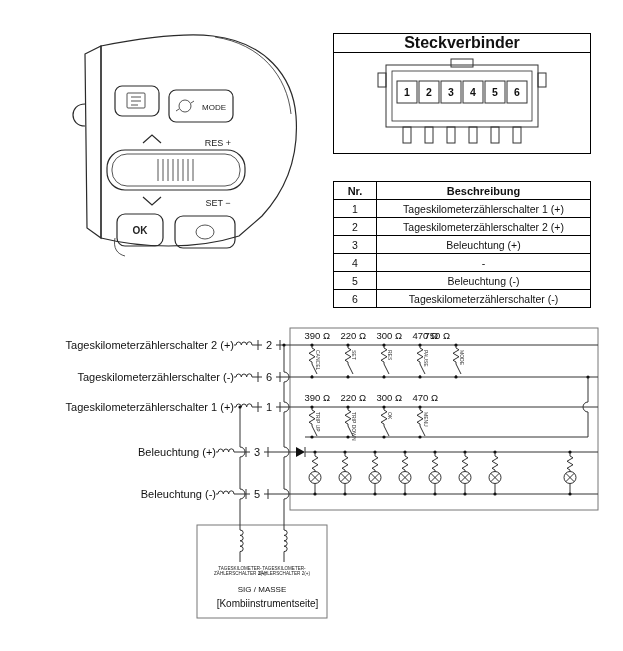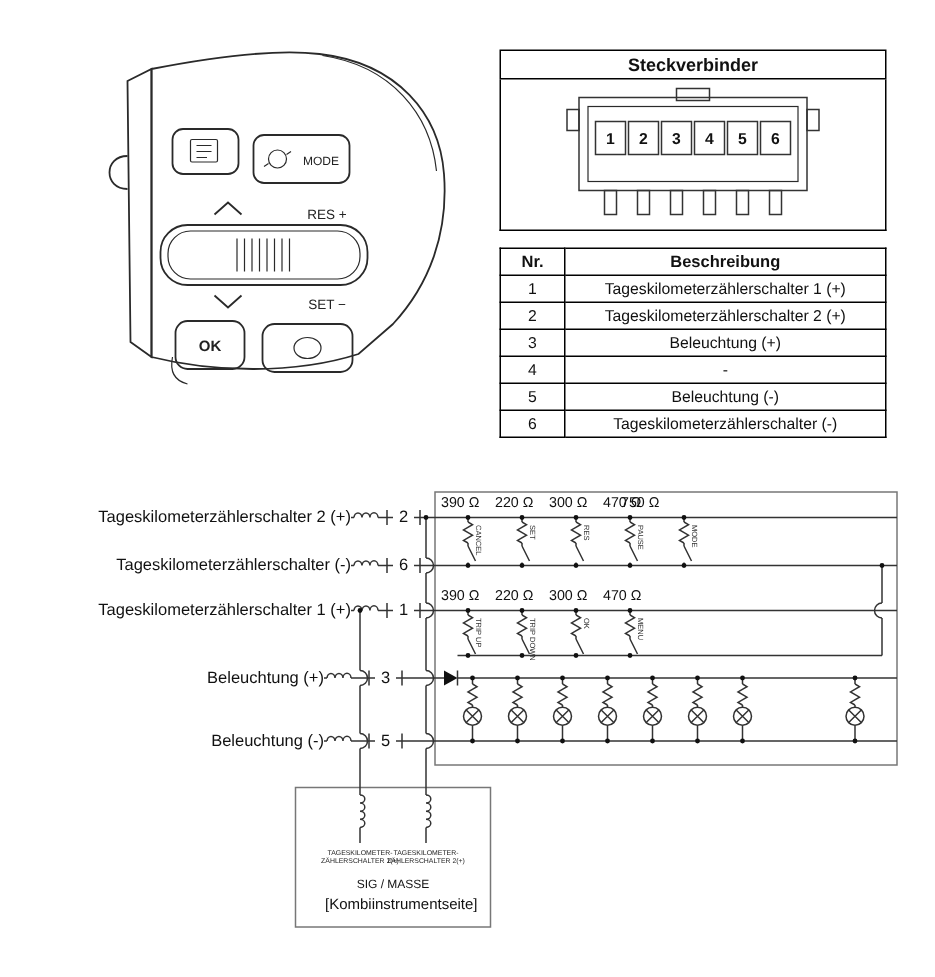--- a/index.html
+++ b/index.html
@@ -7,28 +7,28 @@
           font-family:"Liberation Sans",sans-serif;color:#111;}
   svg{position:absolute;overflow:visible;}
   .w{stroke:#333;stroke-width:1;fill:none;}
   .w2{stroke:#2a2a2a;stroke-width:1.2;fill:none;}
   .thin{stroke:#2a2a2a;stroke-width:0.8;fill:none;}
   .boxline{stroke:#777;stroke-width:1;fill:none;}
   .dotf{fill:#111;stroke:none;}
   .abs{position:absolute;}
   .sig-label{font-size:11px;text-align:right;height:14px;line-height:14px;white-space:nowrap;}
   .pin-num{font-size:11px;width:14px;text-align:center;height:14px;line-height:14px;}
-  .rval{font-size:9.5px;width:36px;text-align:left;height:11px;line-height:11px;white-space:nowrap;}
+  .rval{font-size:9.5px;width:36px;text-align:right;height:11px;line-height:11px;white-space:nowrap;}
   .swlbl{font-size:5px;color:#333;writing-mode:vertical-rl;height:30px;line-height:5px;letter-spacing:0;}
   
   .panel{position:absolute;left:333px;top:33px;width:258px;}
-  .panel-title{border:1px solid #000;font-weight:bold;font-size:12px;text-align:center;
+  .panel-title{border:1px solid #000;font-weight:bold;font-size:16px;text-align:center;
                height:18px;line-height:18px;}
   .conn-box{border:1px solid #000;border-top:none;height:100px;position:relative;}
-  .pin-table{border-collapse:collapse;width:258px;margin-top:11px;}
+  .pin-table{border-collapse:collapse;width:258px;margin-top:27px;}
   .pin-table th,.pin-table td{border:1px solid #000;font-size:10.5px;text-align:center;
                padding:1px 2px;height:15px;}
   .pin-table th{font-weight:bold;font-size:11px;}
   .col-nr{width:38px;}
   
   .instr-tiny{font-size:4.6px;line-height:5.4px;text-align:center;width:60px;color:#222;}
   .instr-sig{font-size:8px;text-align:center;width:130px;}
   .instr-cap{font-size:10px;text-align:center;width:141px;}
   .illu-text{font-size:9px;fill:#222;}
   .illu-text-s{font-size:8px;fill:#222;}

